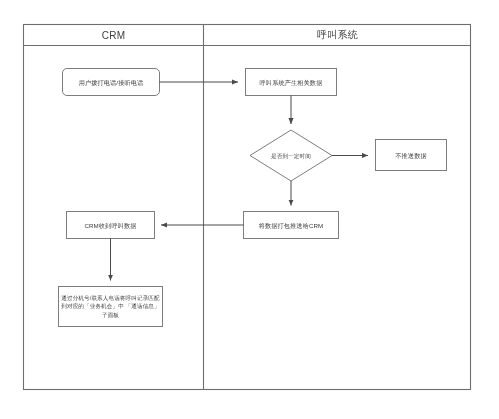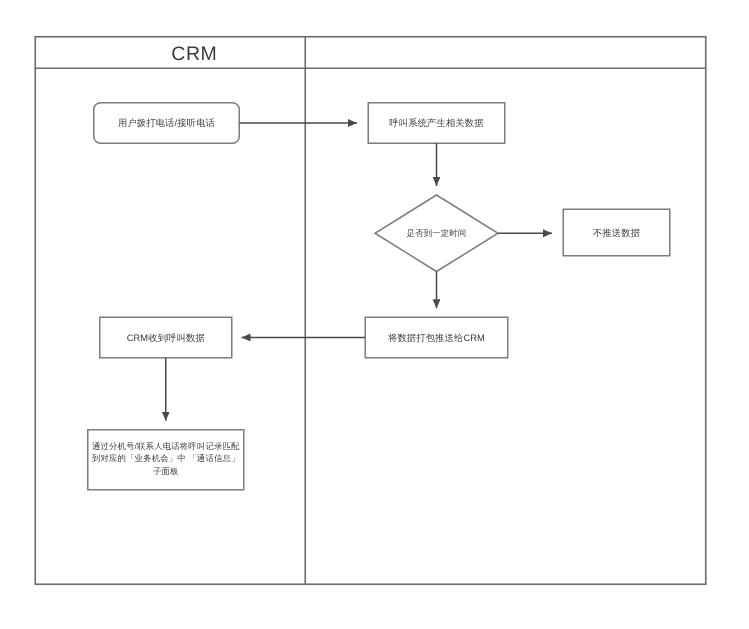--- a/index.html
+++ b/index.html
@@ -38,24 +38,23 @@
     pointer-events: none;
     white-space: pre-line;
     padding: 0 3px;
     box-sizing: border-box;
   }
   .lane-title {
     position: absolute;
     display: flex;
     align-items: center;
     justify-content: center;
-    font-size: 13px;
+    font-size: 10px;
     color: #3b3b3b;
     letter-spacing: 0.3px;
-    padding-left: 16px;
   }
   .diamond-label {
     font-size: 5.6px;
     line-height: 8px;
   }
   .small-label {
     font-size: 5.6px;
     line-height: 8.2px;
   }
 </style>
@@ -97,20 +96,21 @@
       <path d="M159.5,82 L238,82" marker-end="url(#arrow)"></path>
       <path d="M291,95.5 L291,124" marker-end="url(#arrow)"></path>
       <path d="M332,155.5 L368,155.5" marker-end="url(#arrow)"></path>
       <path d="M291,181 L291,205.5" marker-end="url(#arrow)"></path>
       <path d="M243.5,225 L161,225" marker-end="url(#arrow)"></path>
       <path d="M110.5,238.5 L110.5,280.5" marker-end="url(#arrow)"></path>
     </g>
   </svg>
 
   <div class="lane-title" style="left:23px; top:24px; width:181px; height:22px;">CRM</div>
+  <div class="lane-title" style="left:204px; top:24px; width:267px; height:22px;">呼叫系统</div>
 
   <div class="node-label" style="left:62px; top:68px; width:98px; height:28px;">用户拨打电话/接听电话</div>
 
   <div class="node-label" style="left:245px; top:68px; width:92px; height:28px;">呼叫系统产生相关数据</div>
 
   <div class="node-label diamond-label" style="left:258px; top:141px; width:66px; height:29px;">是否到一定时间</div>
 
   <div class="node-label" style="left:375px; top:139px; width:72px; height:32px;">不推送数据</div>
 
   <div class="node-label" style="left:243px; top:211px; width:96px; height:28px;">将数据打包推送给CRM</div>

